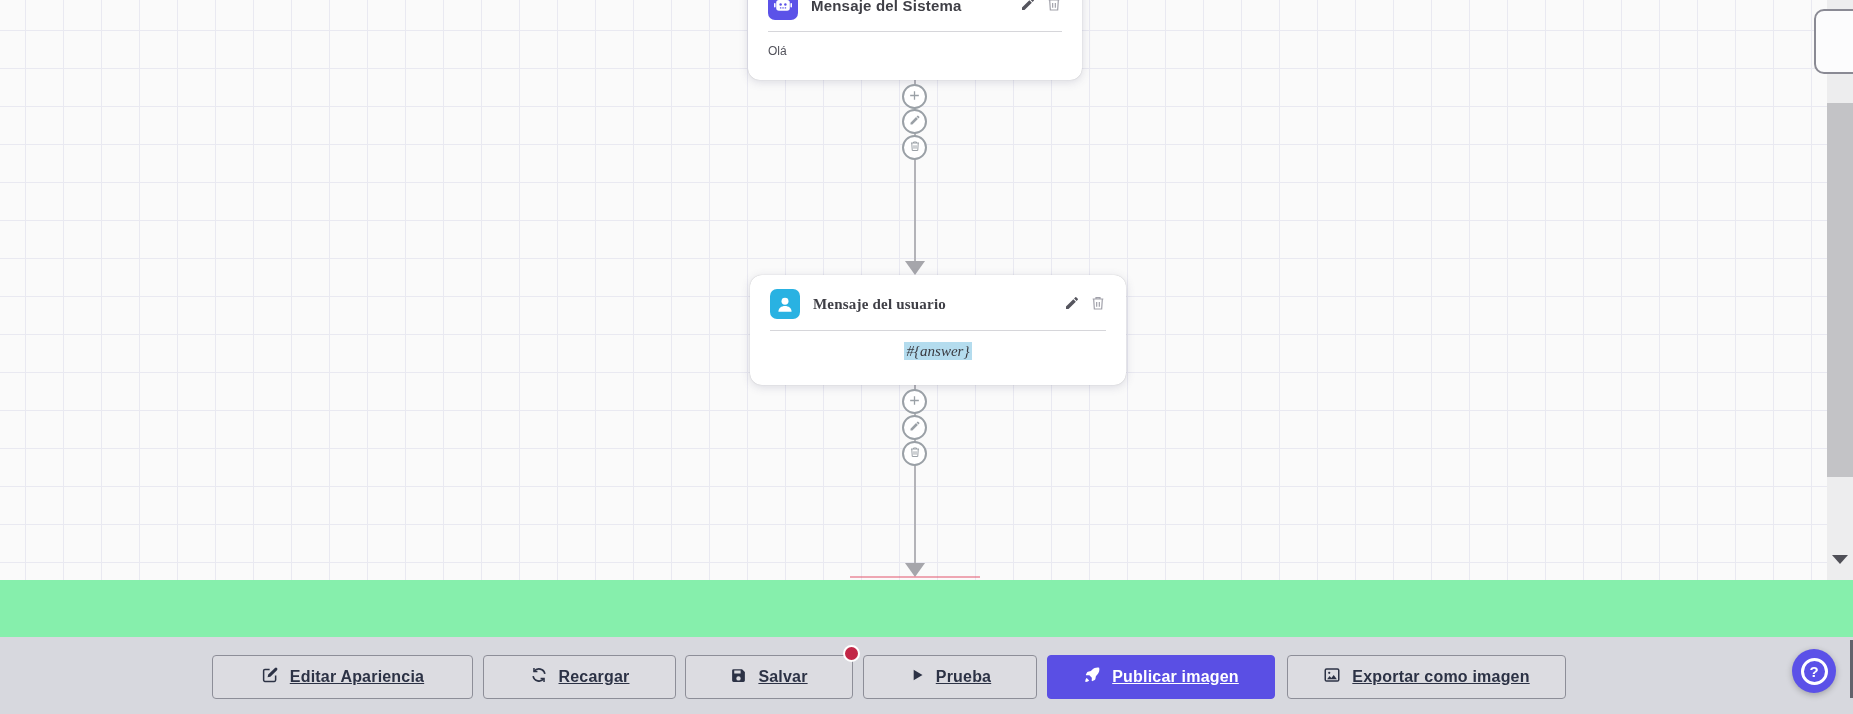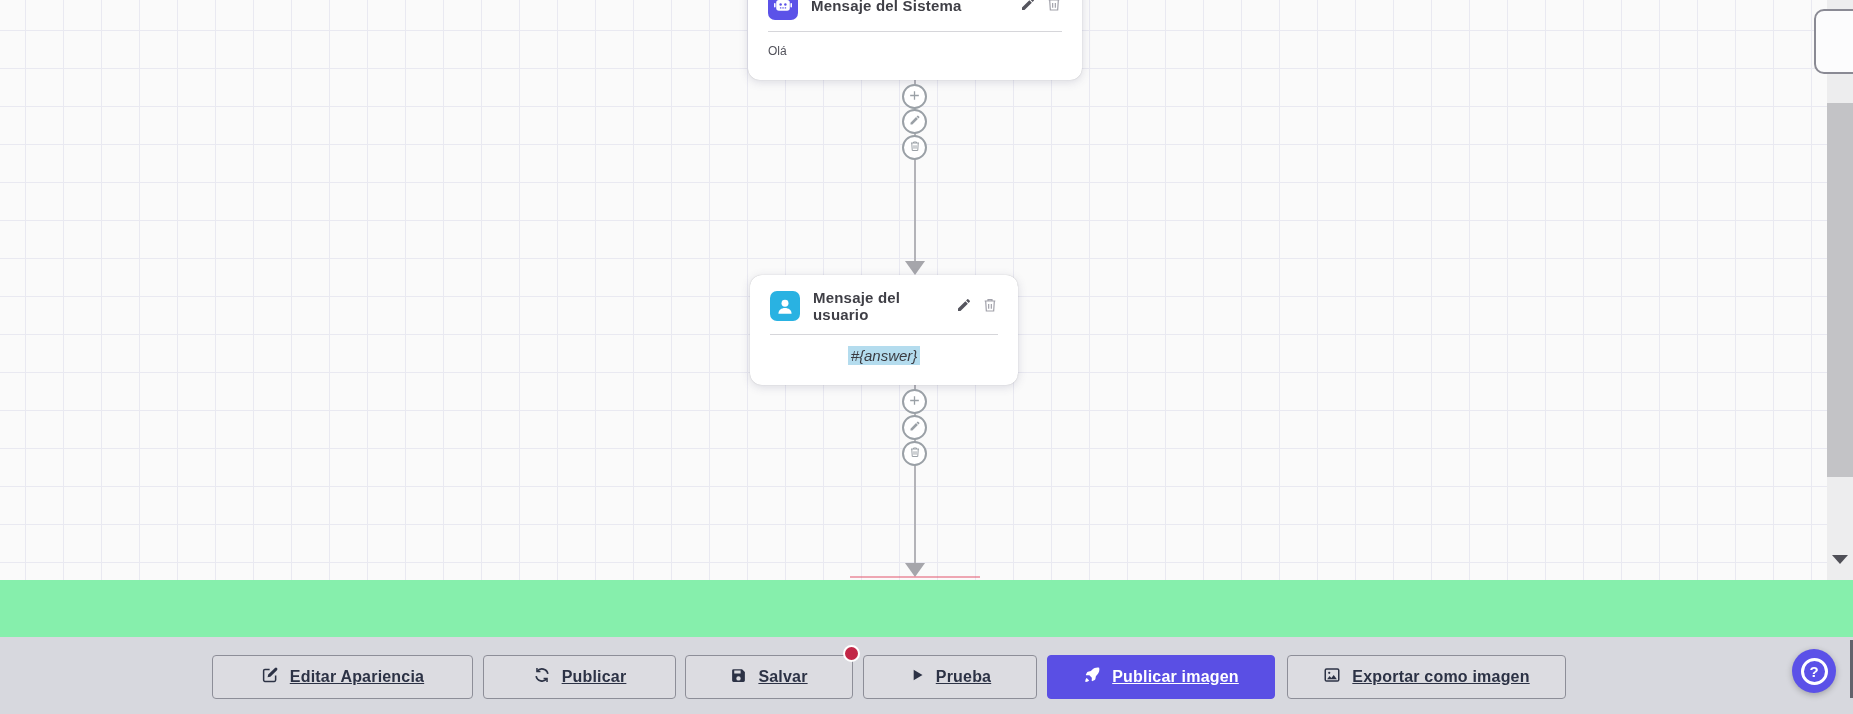--- a/index.html
+++ b/index.html
@@ -132,21 +132,21 @@
       </span>
     </button>
     <button class="conn-btn" style="top:135px;">
       <span>
         <svg width="12" height="12" viewBox="0 0 24 24" fill="none" stroke="#9aa0a6" stroke-width="2">
             <path d="M4 6h16M9 6V4h6v2M18.5 6l-1 15h-11l-1-15M10 10.5v7M14 10.5v7"></path>
           </svg>
       </span>
     </button>
 
-    <div class="node-card" style="left:750px;top:275px;width:268px;height:110px;">
+    <div class="node-card" style="left:750px;top:275px;width:376px;height:110px;font-family:Liberation Serif, serif;">
       <div class="node-header">
         <div class="node-icon user">
           <svg width="22" height="22" viewBox="0 0 24 24">
             <circle cx="12" cy="9" r="3.8" fill="#fff"></circle>
             <path d="M4.8 20.5c0-4.1 3.3-6.4 7.2-6.4s7.2 2.3 7.2 6.4z" fill="#fff"></path>
           </svg>
         </div>
         <span class="node-title">Mensaje del usuario</span>
         <div class="node-actions">
           <button class="icon-btn">
@@ -213,21 +213,21 @@
 
     <button class="tb-btn" style="left:483px;width:193px;">
       <span>
         <svg width="18" height="18" viewBox="0 0 24 24" fill="none" stroke="#2c3245" stroke-width="2.3">
           <path d="M19.8 10.5A8 8 0 0 0 5.5 7.2"></path>
           <path d="M4.2 13.5a8 8 0 0 0 14.3 3.3"></path>
           <path d="M5.3 2.8v4.6h4.6" stroke-width="2"></path>
           <path d="M18.7 21.2v-4.6h-4.6" stroke-width="2"></path>
         </svg>
       </span>
-      <span>Publicar</span>
+      <span>Recargar</span>
     </button>
 
     <button class="tb-btn" style="left:685px;width:168px;">
       <span>
         <svg width="17" height="17" viewBox="0 0 24 24" fill="#2c3245">
           <path d="M17 3H5a2 2 0 0 0-2 2v14a2 2 0 0 0 2 2h14a2 2 0 0 0 2-2V7l-4-4zM12 19.2a3.1 3.1 0 1 1 0-6.2 3.1 3.1 0 0 1 0 6.2zM15 9H6V5h9v4z"></path>
         </svg>
       </span>
       <span>Salvar</span>
     </button>

